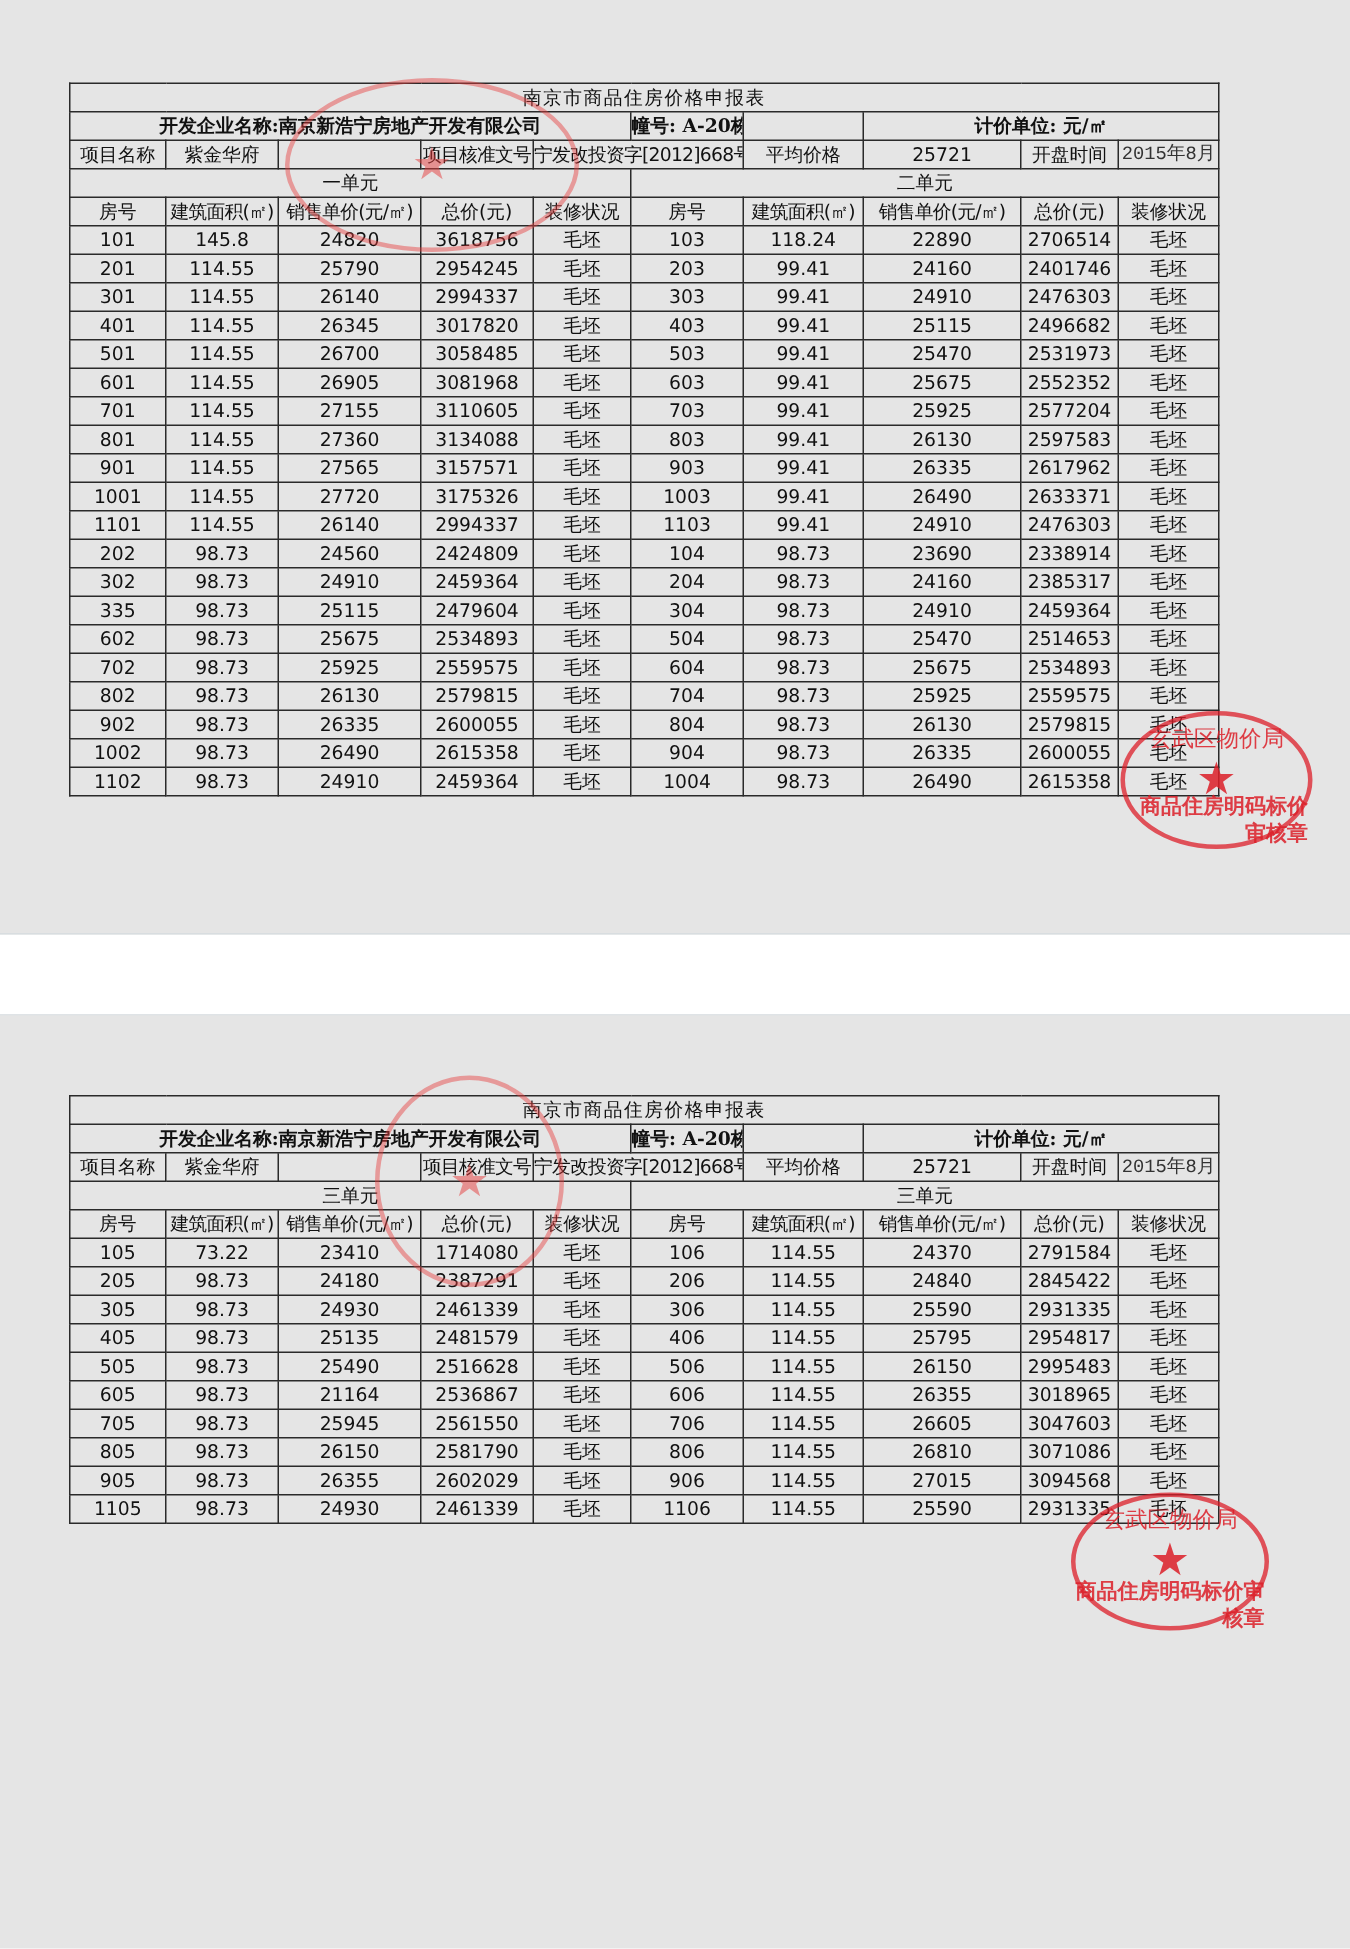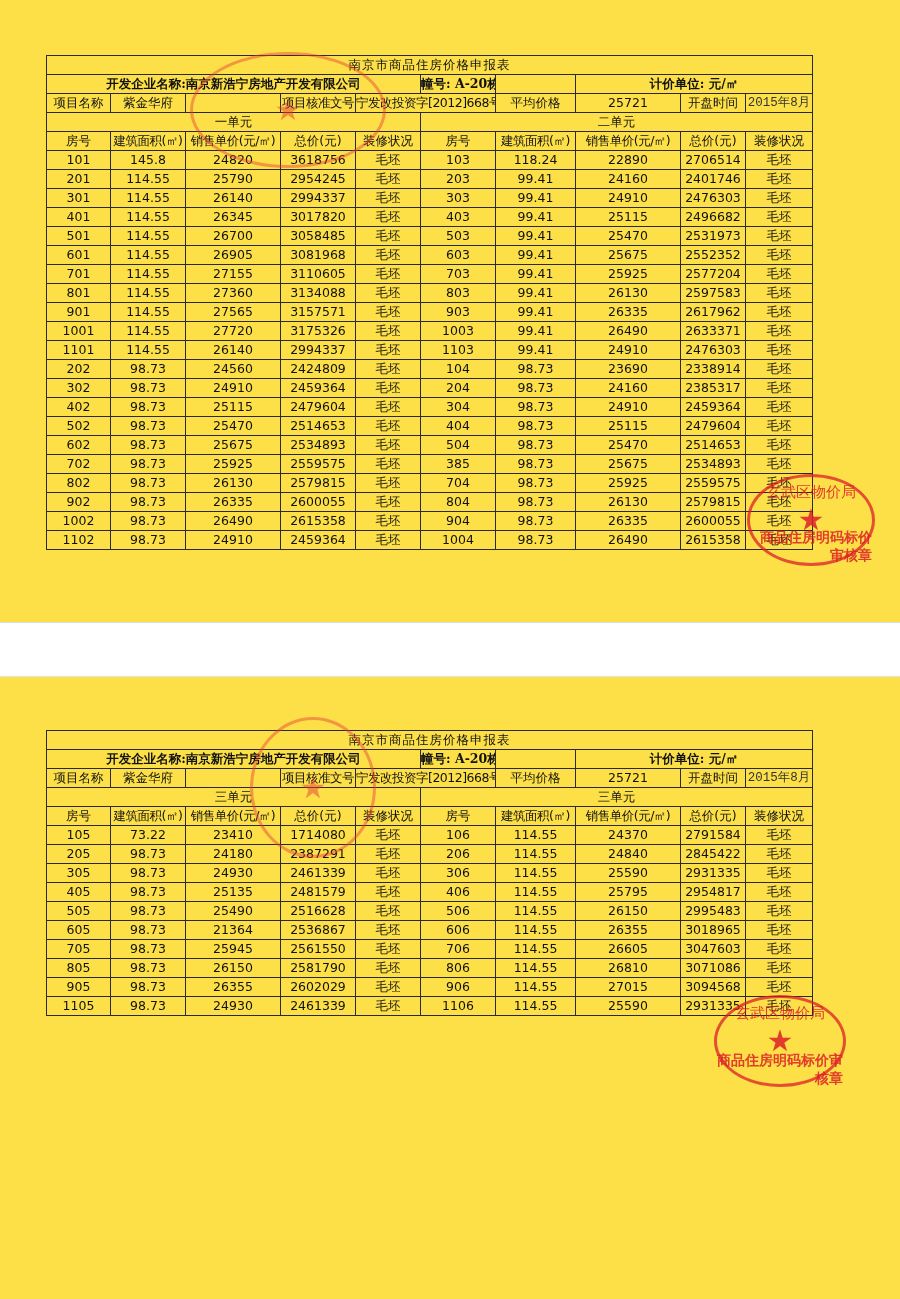--- a/index.html
+++ b/index.html
@@ -1,18 +1,18 @@
 <!DOCTYPE html>
 <html><head>
 <meta charset="utf-8">
 <style>
   html, body { margin: 0; padding: 0; background: #ffffff; }
   body { width: 900px; height: 1299px; position: relative; overflow: hidden;
          font-family: "DejaVu Sans", "Liberation Sans", sans-serif; color: #111; }
-  .sheet { position: absolute; left: 0; width: 900px; background: #fde047; }
+  .sheet { position: absolute; left: 0; width: 900px; background: #e5e5e5; }
   .sheet.p1 { top: 0; height: 622px; border-bottom: 1px solid #d8dde0; border-right: 1px solid #222; }
   .sheet.p2 { top: 676px; height: 623px; border-top: 1px solid #dfe3e6; border-right: 1px solid #ccc; }
   table.form { position: absolute; left: 46px; border-collapse: collapse; table-layout: fixed; width: 766px; }
   .p1 table.form { top: 55px; }
   .p2 table.form { top: 53px; }
   table.form td { border: 1px solid #2a2a2a; height: 18px; padding: 0; text-align: center;
                   font-size: 12.5px; line-height: 18px; white-space: nowrap; overflow: hidden; }
   td.title { font-family: "DejaVu Serif", "Liberation Serif", serif; font-size: 16px; height: 20px; line-height: 20px; letter-spacing: 1px; }
   td.serif { font-family: "DejaVu Serif", "Liberation Serif", serif; font-size: 11.5px; font-weight: bold; }
   td.left { text-align: left; padding-left: 2px; }
@@ -229,62 +229,50 @@
           <td>24910</td>
           <td>2459364</td>
           <td>毛坯</td>
           <td>204</td>
           <td>98.73</td>
           <td>24160</td>
           <td>2385317</td>
           <td>毛坯</td>
         </tr>
         <tr>
-          <td>402</td>
+          <td>335</td>
           <td>98.73</td>
           <td>25115</td>
           <td>2479604</td>
           <td>毛坯</td>
           <td>304</td>
           <td>98.73</td>
           <td>24910</td>
           <td>2459364</td>
           <td>毛坯</td>
         </tr>
         <tr>
-          <td>502</td>
+          <td>602</td>
+          <td>98.73</td>
+          <td>25675</td>
+          <td>2534893</td>
+          <td>毛坯</td>
+          <td>504</td>
           <td>98.73</td>
           <td>25470</td>
           <td>2514653</td>
           <td>毛坯</td>
-          <td>404</td>
-          <td>98.73</td>
-          <td>25115</td>
-          <td>2479604</td>
-          <td>毛坯</td>
-        </tr>
-        <tr>
-          <td>602</td>
-          <td>98.73</td>
-          <td>25675</td>
-          <td>2534893</td>
-          <td>毛坯</td>
-          <td>504</td>
-          <td>98.73</td>
-          <td>25470</td>
-          <td>2514653</td>
-          <td>毛坯</td>
         </tr>
         <tr>
           <td>702</td>
           <td>98.73</td>
           <td>25925</td>
           <td>2559575</td>
           <td>毛坯</td>
-          <td>385</td>
+          <td>604</td>
           <td>98.73</td>
           <td>25675</td>
           <td>2534893</td>
           <td>毛坯</td>
         </tr>
         <tr>
           <td>802</td>
           <td>98.73</td>
           <td>26130</td>
           <td>2579815</td>
@@ -450,21 +438,21 @@
           <td>毛坯</td>
           <td>506</td>
           <td>114.55</td>
           <td>26150</td>
           <td>2995483</td>
           <td>毛坯</td>
         </tr>
         <tr>
           <td>605</td>
           <td>98.73</td>
-          <td>21364</td>
+          <td>21164</td>
           <td>2536867</td>
           <td>毛坯</td>
           <td>606</td>
           <td>114.55</td>
           <td>26355</td>
           <td>3018965</td>
           <td>毛坯</td>
         </tr>
         <tr>
           <td>705</td>

